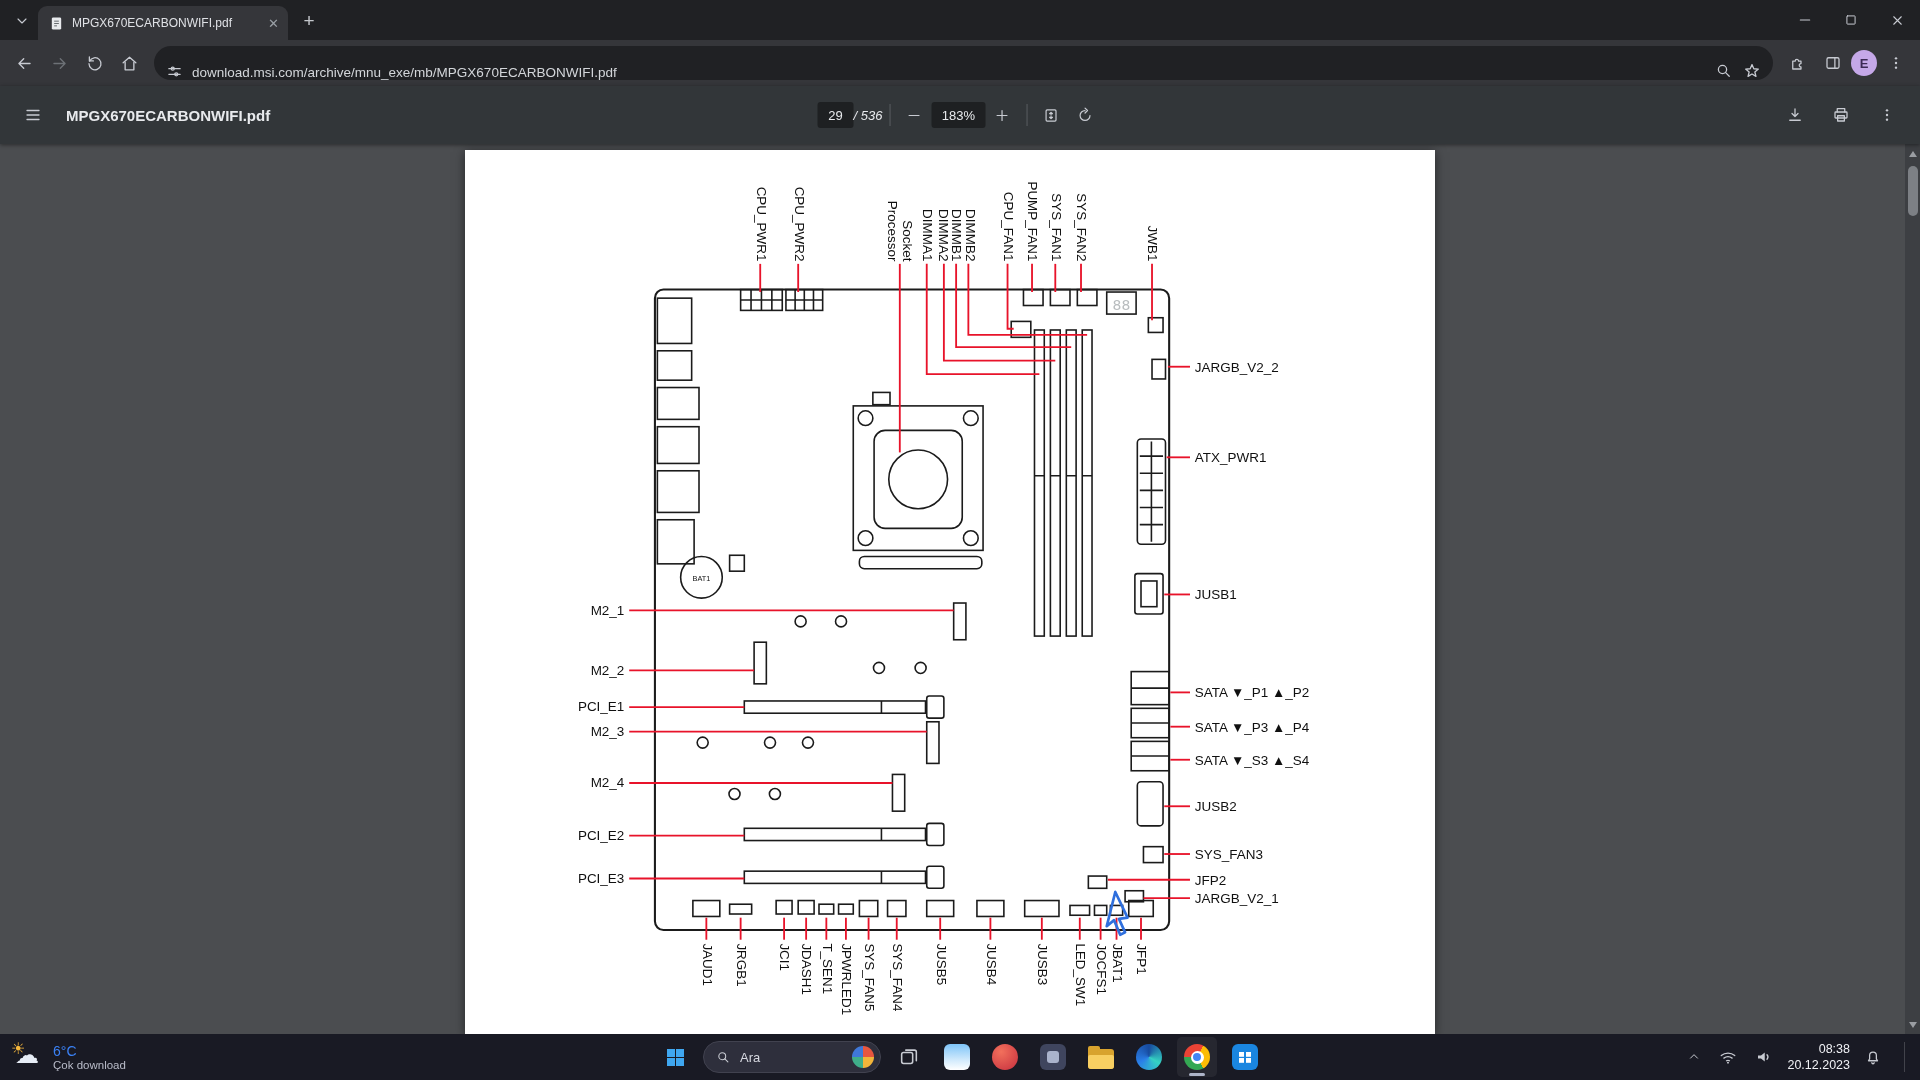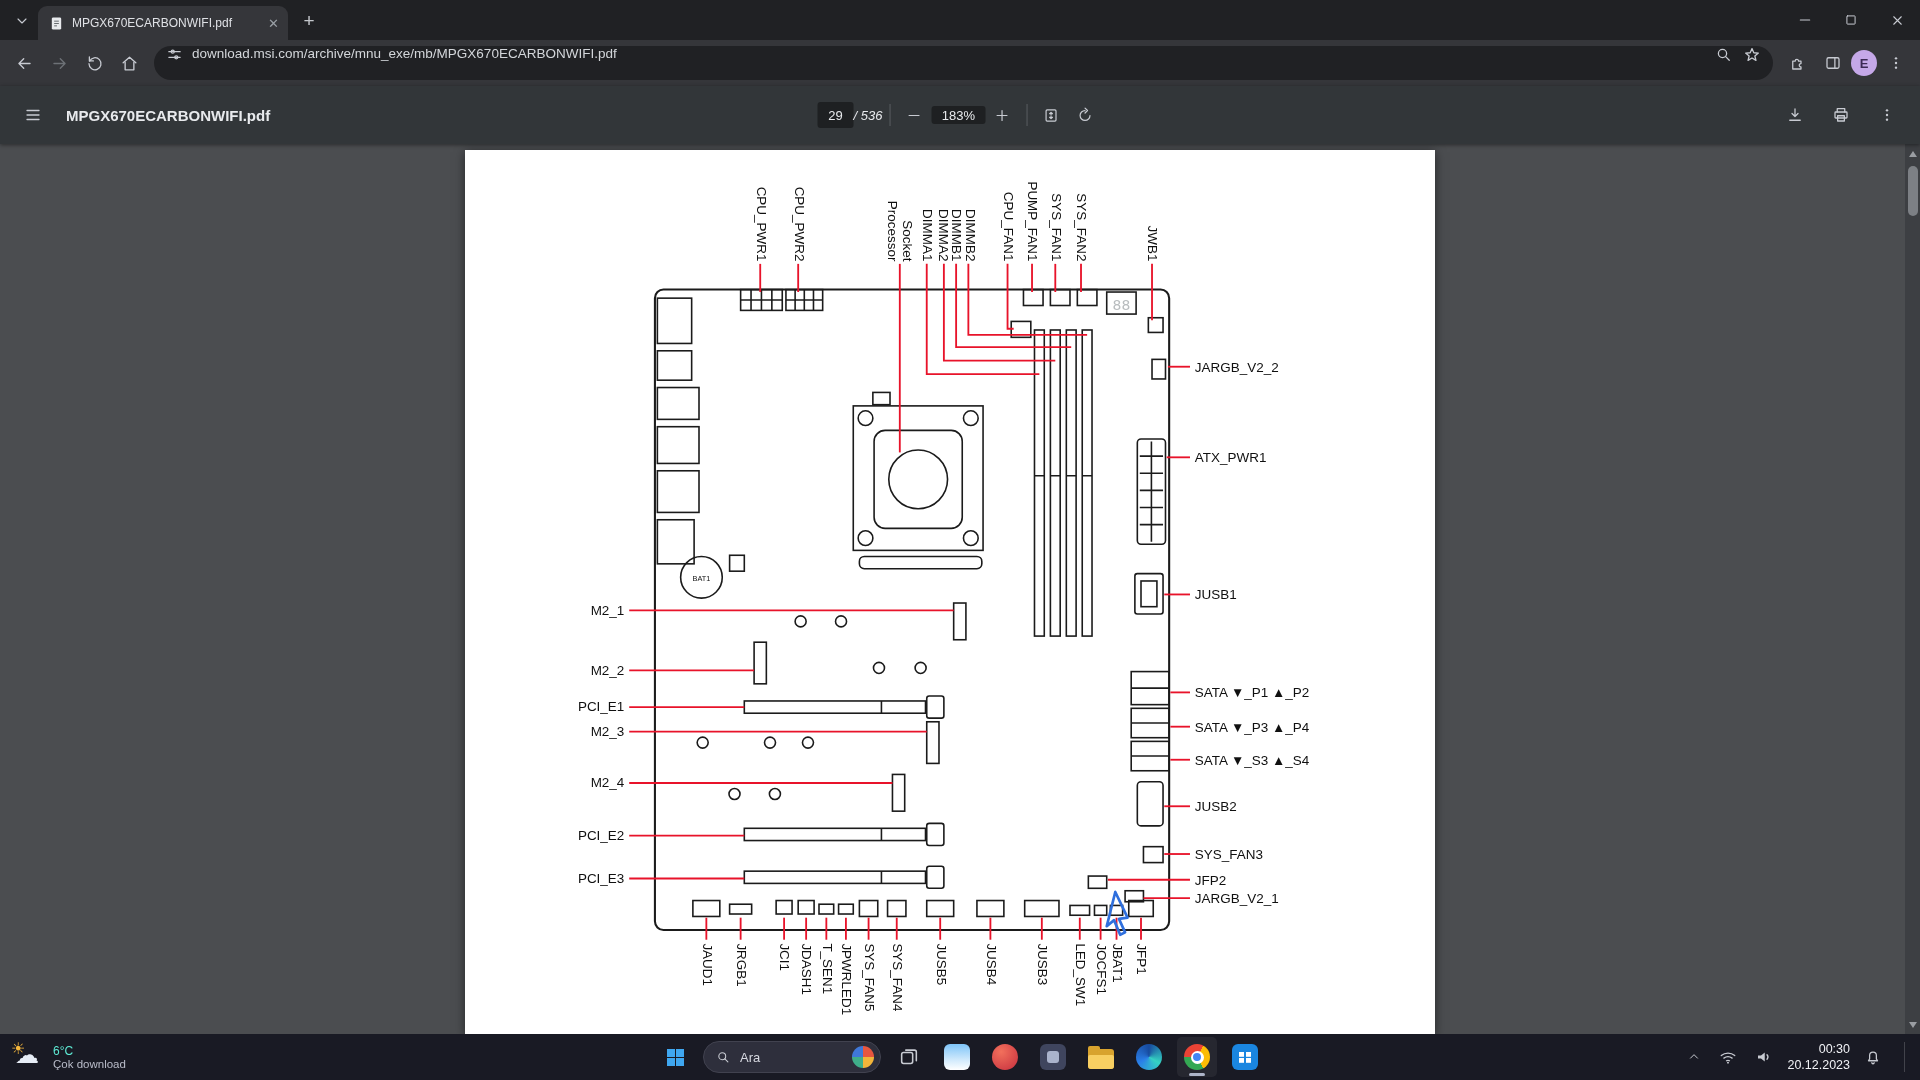--- a/index.html
+++ b/index.html
@@ -14,53 +14,53 @@
   .tab-close { width:17px; height:17px; border-radius:50%; color:#9aa0a6; font-size:13px; }
   .newtab-btn { width:28px; height:28px; margin:0 0 5px 7px; border-radius:50%; color:#c4c7cc; font-size:19px; }
   #win-controls { margin-left:auto; display:flex; height:40px; }
   .winbtn { width:46px; height:40px; }
 
   
   #toolbar { height:46px; background:#35363a; display:flex; align-items:center; padding:0 8px; gap:2px; }
   .nav-btn { width:33px; height:33px; border-radius:50%; flex:0 0 auto; }
   .ic { stroke:#c8cbd2; fill:none; stroke-width:1.7; stroke-linecap:round; stroke-linejoin:round; }
   .ic.dim { stroke:#6d7176; }
-  .omnibox { flex:1; height:34px; background:#202124; border-radius:17px; margin:0 6px; display:flex; align-items:flex-start; gap:9px; padding:0 12px; }
+  .omnibox { flex:1; height:34px; background:#202124; border-radius:17px; margin:0 6px; display:flex; align-items:flex-end; gap:9px; padding:0 12px; }
   .url { color:#d3d6da; font-size:13.5px; white-space:nowrap; }
   .omni-right { margin-left:auto; display:flex; gap:10px; align-items:center; }
   .avatar { width:26px; height:26px; border-radius:50%; background:#c5a8e8; color:#3c2a55; font-size:13px; font-weight:bold; }
 
   
   #pdfbar { height:58px; background:#323639; display:flex; align-items:center; padding:0 16px; position:relative; box-shadow:0 1px 4px rgba(0,0,0,.45); z-index:2; }
   .pdf-title { color:#e8eaed; font-size:15px; margin-left:16px; font-weight:bold; }
   .pdf-center { position:absolute; left:50%; transform:translateX(-50%); display:flex; align-items:center; gap:0; }
   .page-input { width:36px; height:26px; background:#1e2022; border:none; border-radius:3px; color:#e8eaed; text-align:center; font-size:13px; font-family:"Liberation Sans",sans-serif; }
   .page-total { color:#e8eaed; font-size:13px;font-style:italic; }
   .vdiv { width:1px; height:22px; background:#5a5d61; margin:0 7px; }
-  .zoom-box { min-width:54px; height:18px; background:#1e2022; border-radius:3px; color:#e8eaed; font-size:13px; padding:0 6px; }
+  .zoom-box { min-width:54px; height:26px; background:#1e2022; border-radius:3px; color:#e8eaed; font-size:13px; padding:0 6px; }
   .pbtn { width:34px; height:34px; border-radius:50%; }
   .pdf-right { margin-left:auto; display:flex; gap:12px; }
 
   
   #content { position:relative; height:890px; background:#4b4d50; overflow:hidden; }
   .page { position:absolute; left:465px; top:6px; width:970px; height:884px; background:#ffffff; box-shadow:0 2px 10px rgba(0,0,0,.5); }
   .page svg { display:block; }
   .scrollbar { position:absolute; right:0; top:0; width:15px; height:100%; background:#3d3f43; }
   .sb-arrow { position:absolute; left:0; width:15px; height:15px; }
   .tri-up { width:0; height:0; border-left:4px solid transparent; border-right:4px solid transparent; border-bottom:6px solid #9a9da2; }
   .tri-dn { width:0; height:0; border-left:4px solid transparent; border-right:4px solid transparent; border-top:6px solid #9a9da2; }
   .sb-thumb { position:absolute; top:22px; left:2.5px; width:10px; height:50px; background:#7d8085; border-radius:5px; }
 
   
   #taskbar { height:46px; background:#191a24; display:flex; align-items:center; padding:0 12px; position:relative; }
   .weather { display:flex; align-items:center; gap:9px; }
   .w-icon { position:relative; width:32px; height:28px; }
   .w-sun { position:absolute; left:-1px; top:-4px; color:#f6b73c; font-size:16px; }
   .w-cloud { position:absolute; left:3px; top:-2px; color:#e7edf6; font-size:24px; }
-  .w-temp { color:#5eead4; font-size:12px; }
+  .w-temp { color:#3b82f6; font-size:14px; }
   .w-desc { color:#b9bcc9; font-size:11.5px; }
   .apps { position:absolute; left:50%; transform:translateX(-50%); display:flex; align-items:center; gap:8px; }
   .tbtn { width:40px; height:40px; border-radius:5px; position:relative; }
   .tbtn.active { background:rgba(255,255,255,.06); }
   .tbtn.active::after { content:""; position:absolute; bottom:1px; left:12px; width:16px; height:3px; border-radius:2px; background:#adb4c8; }
   .start-grid { width:17px; height:17px; display:grid; grid-template-columns:8px 8px; grid-template-rows:8px 8px; gap:1.5px; }
   .start-grid span { background:#3fa7f0; }
   .search-pill { width:178px; height:32px; background:#2e2f3c; border:1px solid #41424f; border-radius:16px; display:flex; align-items:center; gap:9px; padding:0 6px 0 12px; color:#d6d8e0; font-size:13px; }
   .festive { width:22px; height:22px; border-radius:50%; margin-left:auto; background:conic-gradient(#e8563f 0 90deg,#f2b53a 90deg 180deg,#3fae8a 180deg 270deg,#3f78d9 270deg 360deg); }
   .appic { width:26px; height:26px; border-radius:6px; }
@@ -560,21 +560,21 @@
           <circle cx="12" cy="19.5" r="1.3" fill="#c8cbd2" stroke="none"></circle>
         </svg>
     </div>
     <div class="traybtn ctr">
       <svg class="ic" width="18" height="18" viewBox="0 0 24 24">
           <path d="M4 10v4h4l5 4V6l-5 4z" fill="#c8cbd2" stroke="none"></path>
           <path d="M16 9a4.5 4.5 0 0 1 0 6"></path>
         </svg>
     </div>
     <div class="clock">
-      <div>00:30</div>
+      <div>08:38</div>
       <div>20.12.2023</div>
     </div>
     <div class="traybtn ctr">
       <svg class="ic" width="18" height="18" viewBox="0 0 24 24">
           <path d="M6 17h12l-1.5-2.5V10a4.5 4.5 0 0 0-9 0v4.5z"></path>
           <path d="M10.5 19.5a1.5 1.5 0 0 0 3 0"></path>
         </svg>
     </div>
     <div class="desk-sliver"></div>
   </div>

